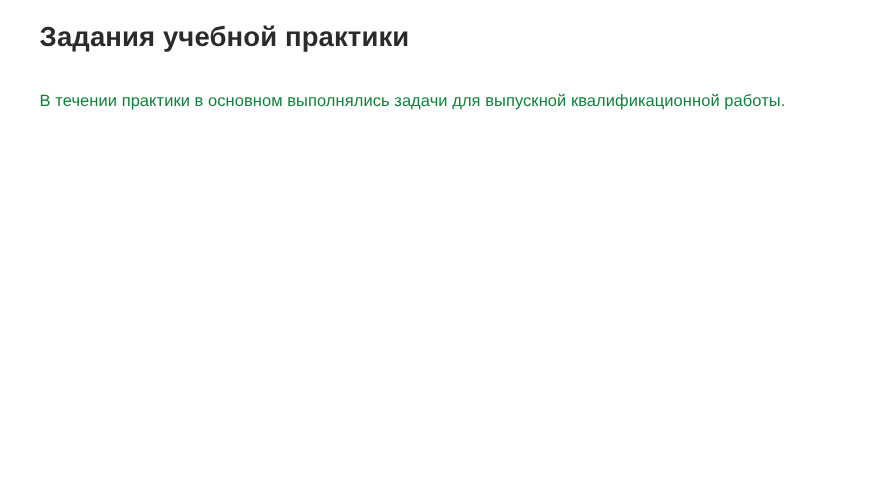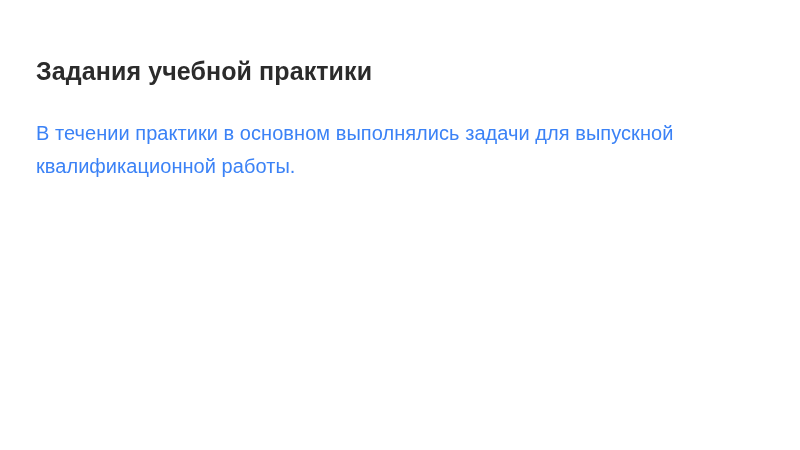--- a/index.html
+++ b/index.html
@@ -12,36 +12,36 @@
     background: #ffffff;
     font-family: "Liberation Sans", sans-serif;
     overflow: hidden;
   }
   .slide {
     position: relative;
     width: 800px;
     height: 450px;
     background: #ffffff;
     box-sizing: border-box;
-    padding: 56px 36px 0 36px;
+    padding: 19px 36px 0 36px;
   }
   .slide-title {
     font-size: 25px;
     font-weight: bold;
     color: #2b2b2b;
     line-height: 1.25;
     letter-spacing: 0.1px;
     margin: 0 0 30px 0;
   }
   .body-block {
     max-width: 712px;
   }
   .body-paragraph {
-    font-size: 20px;
-    color: #3b82f6;
+    font-size: 15px;
+    color: #15803d;
     line-height: 1.62;
     margin: 0 0 24px 0;
     letter-spacing: 0.05px;
   }
   .body-paragraph:last-child {
     margin-bottom: 0;
   }
 </style>
 </head>
 <body>

